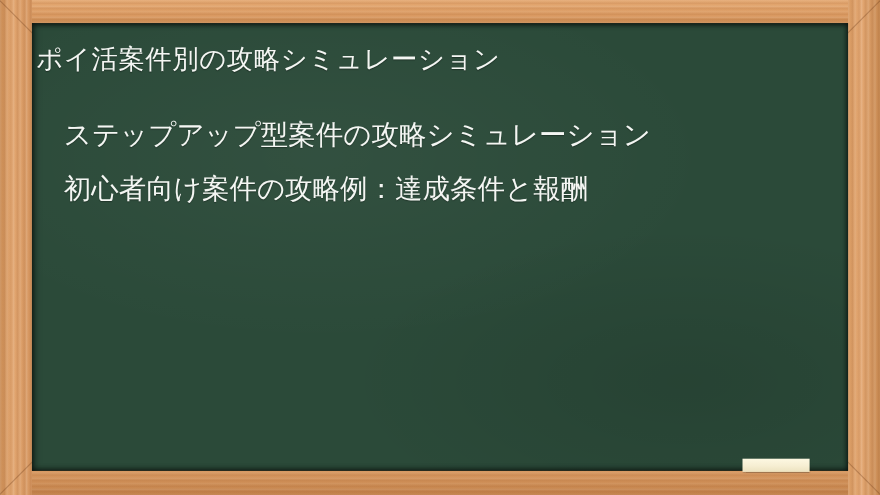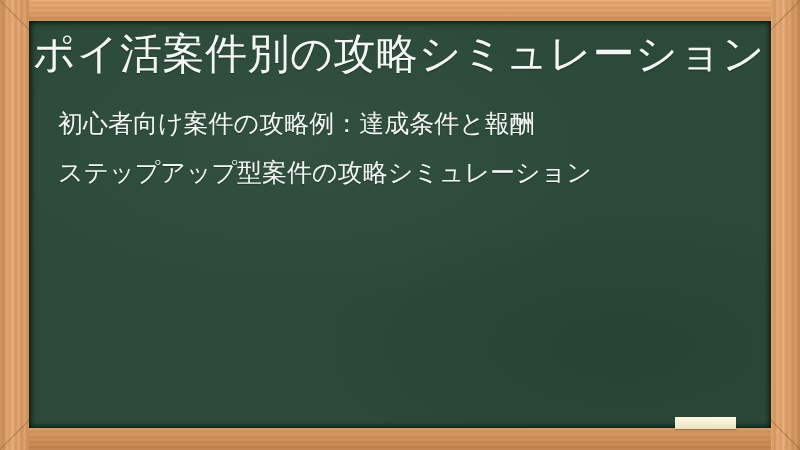--- a/index.html
+++ b/index.html
@@ -121,24 +121,24 @@
       inset 0 2px 5px rgba(0,0,0,0.45),
       inset 3px 0 6px rgba(0,0,0,0.35),
       inset -2px 0 5px rgba(0,0,0,0.28),
       inset 0 -2px 5px rgba(0,0,0,0.30);
     overflow: hidden;
   }
 
   .board-title {
     position: absolute;
     left: 4px;
-    top: 8px;
+    top: 20px;
     width: 730px;
     color: #f4f6f3;
-    font-size: 42px;
+    font-size: 24px;
     line-height: 1.18;
     letter-spacing: 0.5px;
     white-space: nowrap;
     text-shadow: 0 1px 1px rgba(0,0,0,0.35);
   }
 
   .board-list {
     position: absolute;
     left: 29px;
     top: 84px;
@@ -179,21 +179,21 @@
   <div class="mitre mitre-tl"></div>
   <div class="mitre mitre-tr"></div>
   <div class="mitre mitre-bl"></div>
   <div class="mitre mitre-br"></div>
 
   <div class="board">
 
     <div class="board-title">ポイ活案件別の攻略シミュレーション</div>
 
     <ul class="board-list">
+      <li>ステップアップ型案件の攻略シミュレーション</li>
       <li>初心者向け案件の攻略例：達成条件と報酬</li>
-      <li>ステップアップ型案件の攻略シミュレーション</li>
     </ul>
 
   </div>
 
   <div class="chalk"></div>
 
 </div>
 
 </body></html>

